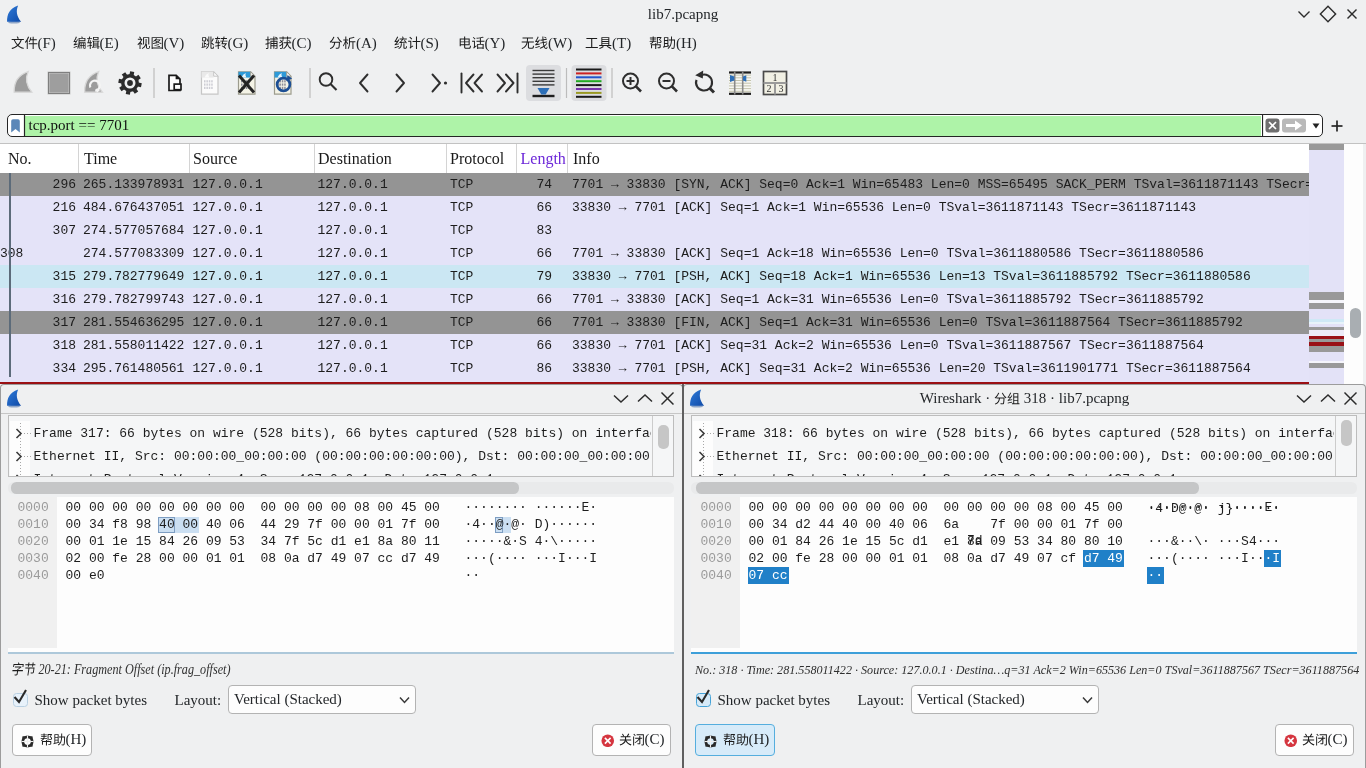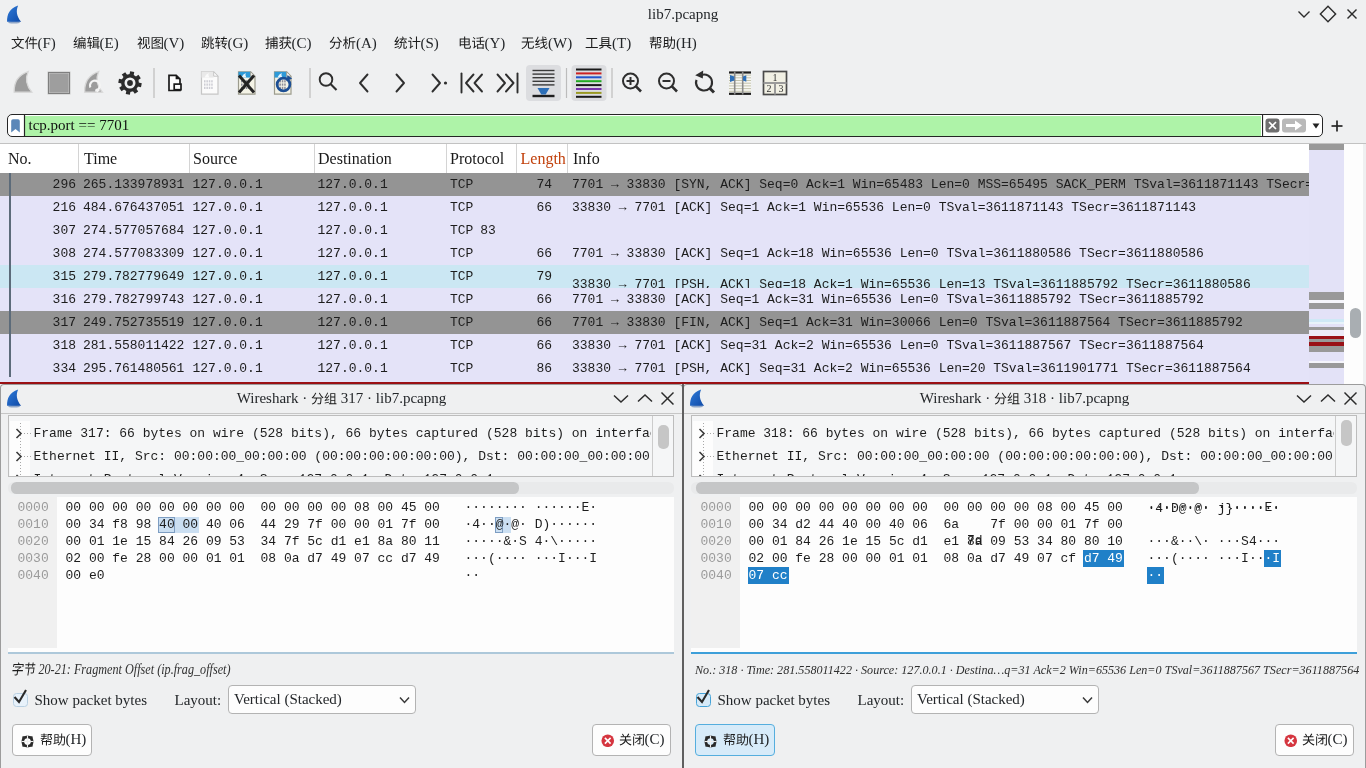--- a/index.html
+++ b/index.html
@@ -292,21 +292,21 @@
       <line x1="6" y1="0.5" x2="6" y2="11.5" stroke="#252525" stroke-width="1.7"></line>
       <line x1="0.5" y1="6" x2="11.5" y2="6" stroke="#252525" stroke-width="1.7"></line>
     </svg>
 <div class="a" style="left:0;top:143px;width:1366px;height:1px;background:#c2c2c2"></div>
 <div class="a" style="left:0;top:144px;width:1309px;height:237.5px;background:#fff"></div>
 <div class="a ser nw" style="left:8px;top:144px;height:29px;line-height:29px;font-size:16px;color:#191919">No.</div>
 <div class="a ser nw" style="left:84px;top:144px;height:29px;line-height:29px;font-size:16px;color:#191919">Time</div>
 <div class="a ser nw" style="left:193px;top:144px;height:29px;line-height:29px;font-size:16px;color:#191919">Source</div>
 <div class="a ser nw" style="left:318px;top:144px;height:29px;line-height:29px;font-size:16px;color:#191919">Destination</div>
 <div class="a ser nw" style="left:450px;top:144px;height:29px;line-height:29px;font-size:16px;color:#191919">Protocol</div>
-<div class="a ser nw" style="left:520.5px;top:144px;height:29px;line-height:29px;font-size:16px;color:#c2410c">Length</div>
+<div class="a ser nw" style="left:520.5px;top:144px;height:29px;line-height:29px;font-size:16px;color:#6d28d9">Length</div>
 <div class="a ser nw" style="left:573px;top:144px;height:29px;line-height:29px;font-size:16px;color:#191919">Info</div>
 <div class="a" style="left:78px;top:144px;width:1px;height:29px;background:#d4d4d4"></div>
 <div class="a" style="left:189px;top:144px;width:1px;height:29px;background:#d4d4d4"></div>
 <div class="a" style="left:314px;top:144px;width:1px;height:29px;background:#d4d4d4"></div>
 <div class="a" style="left:446px;top:144px;width:1px;height:29px;background:#d4d4d4"></div>
 <div class="a" style="left:516px;top:144px;width:1px;height:29px;background:#d4d4d4"></div>
 <div class="a" style="left:567px;top:144px;width:1px;height:29px;background:#d4d4d4"></div>
 <div class="a" style="left:0;top:172.5px;width:1309px;height:1px;background:#c6c6c6"></div>
 <div class="a mono nw" style="left:0;top:173.0px;width:1309px;height:23.0px;background:#949494;overflow:hidden;font-size:13px">
 <span class="a" style="left:0;top:0;width:76px;height:23.17px;line-height:23.17px;text-align:right">296</span>
@@ -325,57 +325,57 @@
 <span class="a" style="left:450px;top:0;height:23.17px;line-height:23.17px">TCP</span>
 <span class="a" style="left:480px;top:0;width:72px;height:23.17px;line-height:23.17px;text-align:right">66</span>
 <span class="a" style="left:572px;top:0;height:23.17px;line-height:23.17px">33830 → 7701 [ACK] Seq=1 Ack=1 Win=65536 Len=0 TSval=3611871143 TSecr=3611871143</span>
 </div>
 <div class="a mono nw" style="left:0;top:219.0px;width:1309px;height:23.0px;background:#e4e3f8;overflow:hidden;font-size:13px">
 <span class="a" style="left:0;top:0;width:76px;height:23.17px;line-height:23.17px;text-align:right">307</span>
 <span class="a" style="left:83px;top:0;height:23.17px;line-height:23.17px">274.577057684</span>
 <span class="a" style="left:192.5px;top:0;height:23.17px;line-height:23.17px">127.0.0.1</span>
 <span class="a" style="left:317.5px;top:0;height:23.17px;line-height:23.17px">127.0.0.1</span>
 <span class="a" style="left:450px;top:0;height:23.17px;line-height:23.17px">TCP</span>
-<span class="a" style="left:452px;top:0;width:72px;height:23.17px;line-height:23.17px;text-align:center">83</span>
+<span class="a" style="left:480px;top:0;width:72px;height:23.17px;line-height:23.17px;text-align:right">83</span>
 </div>
 <div class="a mono nw" style="left:0;top:242.0px;width:1309px;height:23.0px;background:#e4e3f8;overflow:hidden;font-size:13px">
-<span class="a" style="left:0;top:0;width:76px;height:23.17px;line-height:23.17px;text-align:right">308</span>
+<span class="a" style="left:0;top:0;width:76px;height:23.17px;line-height:23.17px;">308</span>
 <span class="a" style="left:83px;top:0;height:23.17px;line-height:23.17px">274.577083309</span>
 <span class="a" style="left:192.5px;top:0;height:23.17px;line-height:23.17px">127.0.0.1</span>
 <span class="a" style="left:317.5px;top:0;height:23.17px;line-height:23.17px">127.0.0.1</span>
 <span class="a" style="left:450px;top:0;height:23.17px;line-height:23.17px">TCP</span>
 <span class="a" style="left:480px;top:0;width:72px;height:23.17px;line-height:23.17px;text-align:right">66</span>
 <span class="a" style="left:572px;top:0;height:23.17px;line-height:23.17px">7701 → 33830 [ACK] Seq=1 Ack=18 Win=65536 Len=0 TSval=3611880586 TSecr=3611880586</span>
 </div>
 <div class="a mono nw" style="left:0;top:265.0px;width:1309px;height:23.0px;background:#cbe7f3;overflow:hidden;font-size:13px">
 <span class="a" style="left:0;top:0;width:76px;height:23.17px;line-height:23.17px;text-align:right">315</span>
 <span class="a" style="left:83px;top:0;height:23.17px;line-height:23.17px">279.782779649</span>
 <span class="a" style="left:192.5px;top:0;height:23.17px;line-height:23.17px">127.0.0.1</span>
 <span class="a" style="left:317.5px;top:0;height:23.17px;line-height:23.17px">127.0.0.1</span>
 <span class="a" style="left:450px;top:0;height:23.17px;line-height:23.17px">TCP</span>
 <span class="a" style="left:480px;top:0;width:72px;height:23.17px;line-height:23.17px;text-align:right">79</span>
-<span class="a" style="left:572px;top:8px;height:28px;line-height:23.17px">33830 → 7701 [PSH, ACK] Seq=18 Ack=1 Win=65536 Len=13 TSval=3611885792 TSecr=3611880586</span>
+<span class="a" style="left:572px;top:0;height:28px;line-height:23.17px">33830 → 7701 [PSH, ACK] Seq=18 Ack=1 Win=65536 Len=13 TSval=3611885792 TSecr=3611880586</span>
 </div>
 <div class="a mono nw" style="left:0;top:288.0px;width:1309px;height:23.0px;background:#e4e3f8;overflow:hidden;font-size:13px">
 <span class="a" style="left:0;top:0;width:76px;height:23.17px;line-height:23.17px;text-align:right">316</span>
 <span class="a" style="left:83px;top:0;height:23.17px;line-height:23.17px">279.782799743</span>
 <span class="a" style="left:192.5px;top:0;height:23.17px;line-height:23.17px">127.0.0.1</span>
 <span class="a" style="left:317.5px;top:0;height:23.17px;line-height:23.17px">127.0.0.1</span>
 <span class="a" style="left:450px;top:0;height:23.17px;line-height:23.17px">TCP</span>
 <span class="a" style="left:480px;top:0;width:72px;height:23.17px;line-height:23.17px;text-align:right">66</span>
 <span class="a" style="left:572px;top:0;height:34px;line-height:23.17px">7701 → 33830 [ACK] Seq=1 Ack=31 Win=65536 Len=0 TSval=3611885792 TSecr=3611885792</span>
 </div>
 <div class="a mono nw" style="left:0;top:311.0px;width:1309px;height:23.0px;background:#949494;overflow:hidden;font-size:13px">
 <span class="a" style="left:0;top:0;width:76px;height:23.17px;line-height:23.17px;text-align:right">317</span>
-<span class="a" style="left:83px;top:0;height:23.17px;line-height:23.17px">249.752735519</span>
+<span class="a" style="left:83px;top:0;height:23.17px;line-height:23.17px">281.554636295</span>
 <span class="a" style="left:192.5px;top:0;height:23.17px;line-height:23.17px">127.0.0.1</span>
 <span class="a" style="left:317.5px;top:0;height:23.17px;line-height:23.17px">127.0.0.1</span>
 <span class="a" style="left:450px;top:0;height:23.17px;line-height:23.17px">TCP</span>
 <span class="a" style="left:480px;top:0;width:72px;height:23.17px;line-height:23.17px;text-align:right">66</span>
-<span class="a" style="left:572px;top:0;height:23.17px;line-height:23.17px">7701 → 33830 [FIN, ACK] Seq=1 Ack=31 Win=30066 Len=0 TSval=3611887564 TSecr=3611885792</span>
+<span class="a" style="left:572px;top:0;height:23.17px;line-height:23.17px">7701 → 33830 [FIN, ACK] Seq=1 Ack=31 Win=65536 Len=0 TSval=3611887564 TSecr=3611885792</span>
 </div>
 <div class="a mono nw" style="left:0;top:334.0px;width:1309px;height:23.0px;background:#e4e3f8;overflow:hidden;font-size:13px">
 <span class="a" style="left:0;top:0;width:76px;height:23.17px;line-height:23.17px;text-align:right">318</span>
 <span class="a" style="left:83px;top:0;height:23.17px;line-height:23.17px">281.558011422</span>
 <span class="a" style="left:192.5px;top:0;height:23.17px;line-height:23.17px">127.0.0.1</span>
 <span class="a" style="left:317.5px;top:0;height:23.17px;line-height:23.17px">127.0.0.1</span>
 <span class="a" style="left:450px;top:0;height:23.17px;line-height:23.17px">TCP</span>
 <span class="a" style="left:480px;top:0;width:72px;height:23.17px;line-height:23.17px;text-align:right">66</span>
 <span class="a" style="left:572px;top:0;height:23.17px;line-height:23.17px">33830 → 7701 [ACK] Seq=31 Ack=2 Win=65536 Len=0 TSval=3611887567 TSecr=3611887564</span>
 </div>
@@ -411,24 +411,20 @@
 <svg class="a" style="left:4.5px;top:389px" width="19" height="19" viewBox="0 0 24 24">
       <defs>
         <linearGradient id="fg4.5389" x1="0" y1="0" x2="1" y2="1">
           <stop offset="0" stop-color="#2f7bd8"></stop>
           <stop offset="1" stop-color="#0f4aa8"></stop>
         </linearGradient>
       </defs>
       <path d="M4.2,21.2 Q11.5,18.6 18.6,21.2 L18.4,22.6 Q11,24.2 4.4,22.6 Z" fill="#8fa6c8"></path>
       <use href="#fin" fill="url(#fg4.5389)"></use>
     </svg>
-<div class="a ser nw" style="left:0px;top:384px;width:683px;height:29px;line-height:29px;text-align:center;font-size:15px;color:#232629">Wireshark · <svg class="k" style="width:26.0px;height:13px;vertical-align:-1.5px;" viewBox="0 -880 2000 1000" fill="#1d1d1d">
-        <use href="#c5206" x="0"></use>
-        <use href="#c7ec4" x="1000"></use>
-      </svg> 317 · lib7.pcapng</div>
 <svg class="a" style="left:606px;top:389px" width="74" height="19">
 <polyline points="8,6.5 15,13 22,6.5" fill="none" stroke="#2c2c2c" stroke-width="1.5"></polyline>
 <polyline points="32,12.5 39,6 46,12.5" fill="none" stroke="#2c2c2c" stroke-width="1.5"></polyline>
 <line x1="55.5" y1="3.5" x2="67.5" y2="15.5" stroke="#2c2c2c" stroke-width="1.5"></line>
 <line x1="67.5" y1="3.5" x2="55.5" y2="15.5" stroke="#2c2c2c" stroke-width="1.5"></line>
 </svg>
 <div class="a" style="left:1px;top:413px;width:681px;height:1px;background:#c6c6c6"></div>
 <div class="a" style="left:8px;top:415px;width:666px;height:62px;background:#f5f6f7;border:1px solid #bdbdbd;overflow:hidden"></div>
 <div class="a" style="left:10px;top:421px;width:20px;height:55px;background:#fdfdfd"></div>
 <div class="a" style="left:19.5px;top:423px;width:1px;height:53px;background:repeating-linear-gradient(#a8a8a8 0 1px,transparent 1px 3px)"></div>

